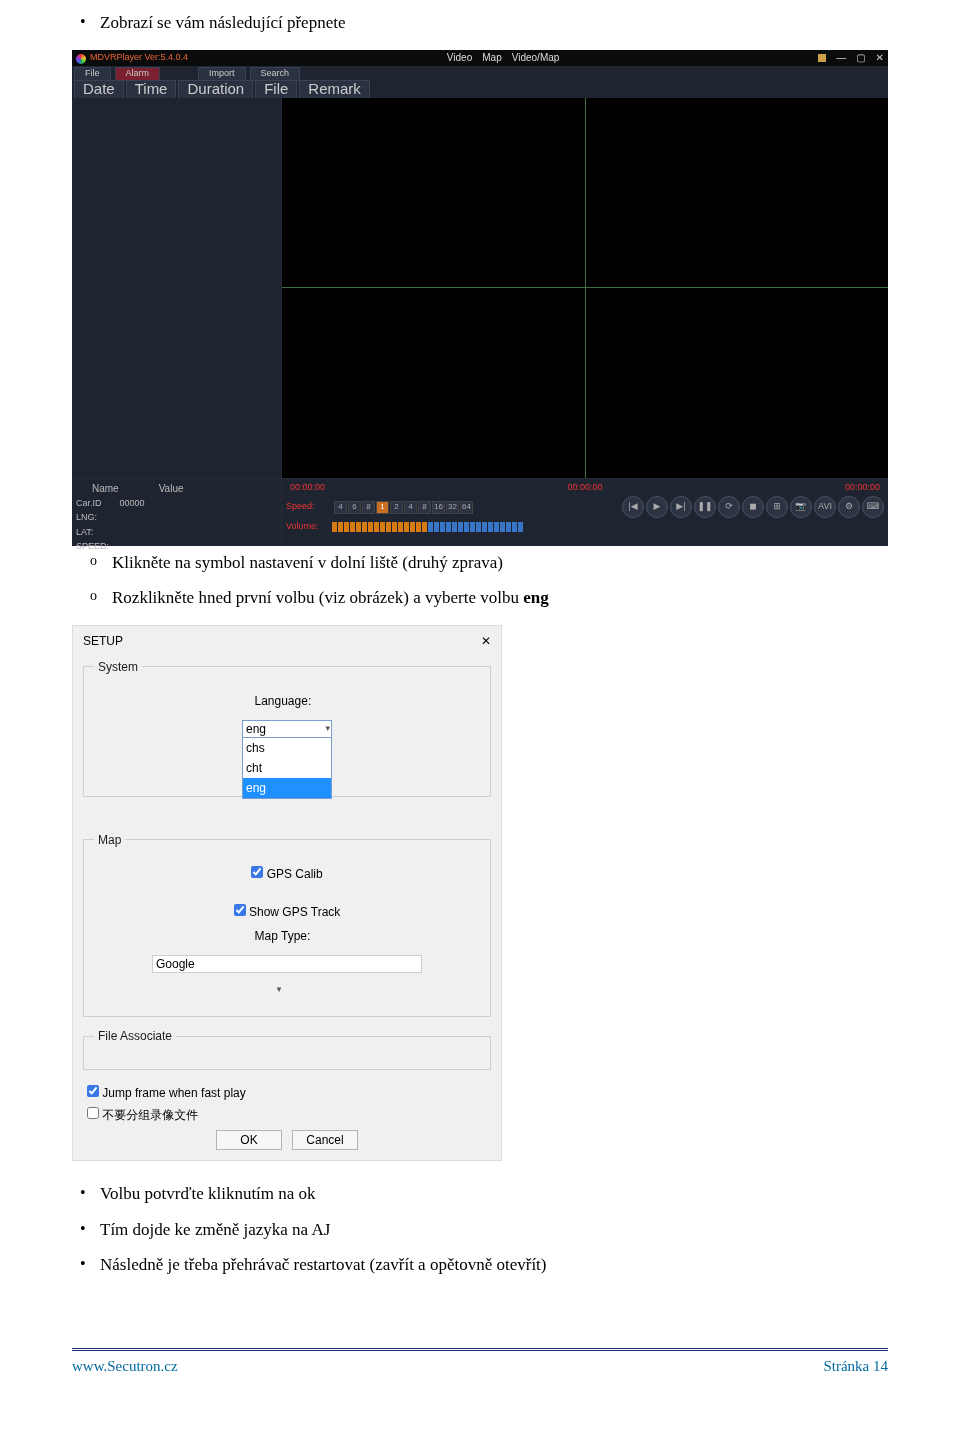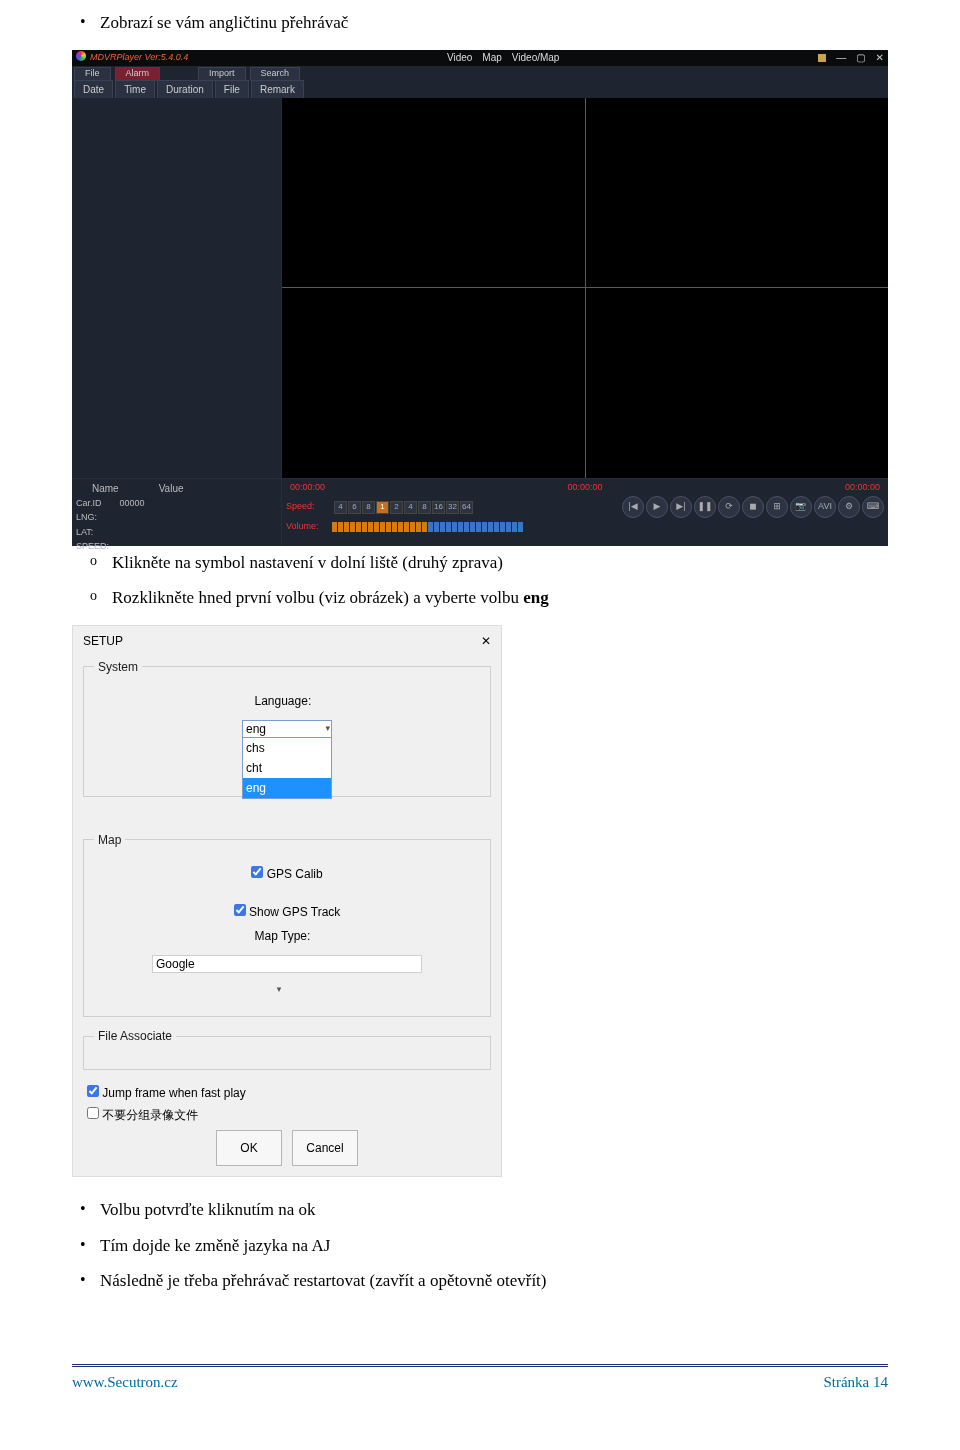--- a/index.html
+++ b/index.html
@@ -27,21 +27,21 @@
   
   .player {
     width: 100%; height: 480px; background:#1f2530; margin:14px 0 20px;
     position: relative; font-family: Arial, sans-serif; font-size: 10px;
     color:#ccc;
   }
   .player .titlebar {
     height:16px; background:#0a0b0d; display:flex; align-items:center;
     justify-content:space-between; padding:0 4px;
   }
-  .player .titlebar .logo { display:flex; align-items:flex-start; gap:4px;font-style:italic; }
+  .player .titlebar .logo { display:flex; align-items:flex-end; gap:4px; }
   .player .titlebar .logo .circ {
     width:10px;height:10px;border-radius:50%;
     background:conic-gradient(#e33,#ec3,#3c3,#36d,#93d,#e33);
   }
   .player .titlebar .title { color:#e63; font-size:9px; }
   .player .titlebar .mid { display:flex; gap:10px; color:#ddd; }
   .player .titlebar .right { display:flex; gap:10px; align-items:center; }
   .player .titlebar .sq { width:8px;height:8px;background:#caa24a; }
   .player .titlebar .winbtn { color:#ccc; cursor:default; }
 
@@ -54,21 +54,21 @@
     font-size:9px; border:1px solid #3a4150; background:#2a3140;
   }
   .player .tab.alarm { background:#7a2030; }
 
   .player .cols {
     height:16px; display:flex; align-items:center; gap:2px;
     padding-left:2px; background:#1f2530;
   }
   .player .col {
     height:20px; padding:0 8px; display:flex; align-items:center;
-    font-size:10px; border:1px solid #3a4150; background:#2a3140;
+    font-size:15px; border:1px solid #3a4150; background:#2a3140;
   }
 
   .player .body { display:flex; height:380px; }
   .player .sidebar { width:210px; background:#1f2530; border-right:1px solid #262c38; }
   .player .grid {
     flex:1; display:grid; grid-template-columns:1fr 1fr; grid-template-rows:1fr 1fr;
     gap:1px; background:#3a6e45;
   }
   .player .cell { background:#000; }
 
@@ -116,36 +116,36 @@
     position:absolute; left:0; top:18px; width:100%; background:#fff;
     border:1px solid #7a9ccf; border-top:none; z-index:5;
   }
   .setup .combo .drop div { padding:1px 3px; }
   .setup .combo .drop div.sel { background:#1e90ff; color:#fff; }
   .setup input[type=checkbox]{ width:12px;height:12px; accent-color:#3b78e7;}
   .setup .wide { width:270px; height:18px; border:1px solid #cfcfcf; padding:0 3px; font-size:12px;}
   .setup .free { padding:4px 0 0 4px; }
   .setup .btns { display:flex; justify-content:center; gap:10px; margin-top:6px;}
   .setup button {
-    width:66px;height:36px;border:1px solid #b5b5b5;background:#f7f7f7;font-size:12px;
+    width:66px;height:20px;border:1px solid #b5b5b5;background:#f7f7f7;font-size:12px;
   }
 
   .footer {
     border-top:3px double #1a2f72;
     display:flex; justify-content:space-between; padding-top:4px;
     font-size:15px; color:#0369a1; margin-top:70px;
   }
 </style>
 </head>
 <body>
 
 <div class="page">
 
 <ul class="doc">
-  <li>Zobrazí se vám angličtinu přehrávač</li>
+  <li>Zobrazí se vám následující přepnete</li>
 </ul>
 
 <div class="player">
   <div class="titlebar">
     <div class="logo">
       <span class="circ"></span>
       <span class="title">MDVRPlayer Ver:5.4.0.4</span>
     </div>
     <div class="mid">
       <span>Video</span>

